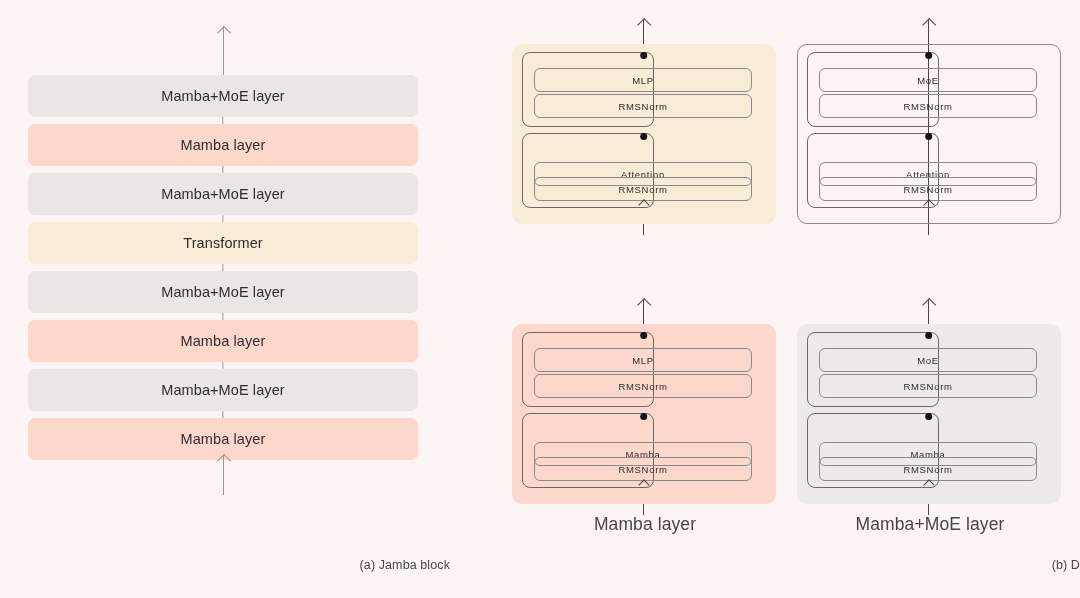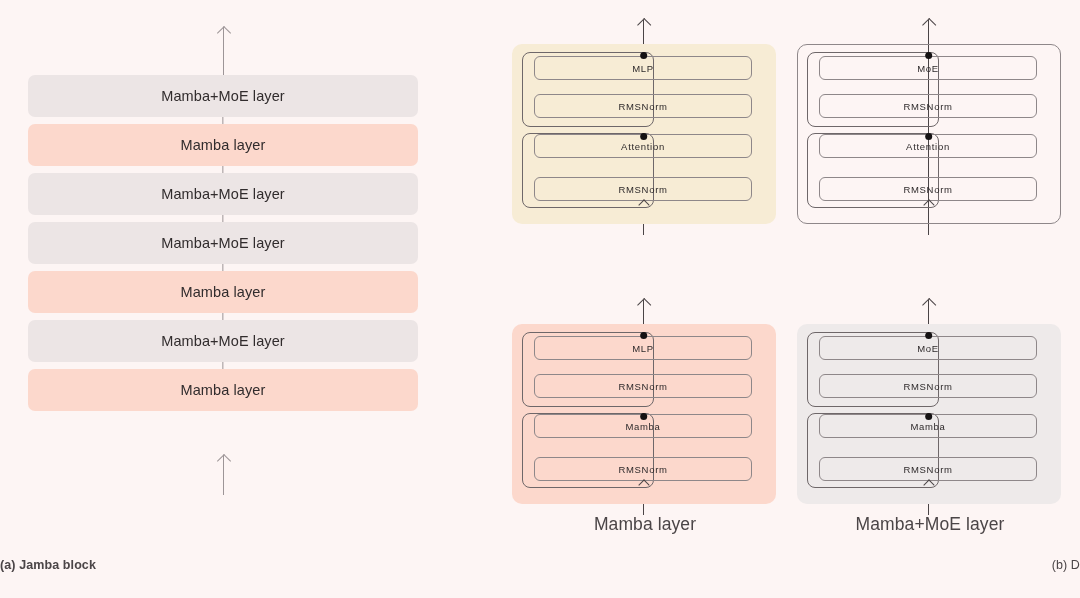--- a/index.html
+++ b/index.html
@@ -145,23 +145,23 @@
     border: 1px solid #8e8789;
     border-radius: 6px;
     box-sizing: border-box;
     display: flex;
     align-items: center;
     justify-content: center;
     font-size: 9.5px;
     letter-spacing: .7px;
     color: #2e2a2b;
   }
-  .sb1 { top: 48px;  }
+  .sb1 { top: 60px;  }
   .sb2 { top: 86px;  }
-  .sb3 { top: 126px; }
+  .sb3 { top: 154px; }
   .sb4 { top: 169px; }
 
   
   .dot {
     position: absolute;
     left: 143px;
     width: 7px; height: 7px;
     border-radius: 50%;
     background: #151213;
     transform: translateX(-2.8px);
@@ -192,21 +192,21 @@
   }
 
   
   .caption {
     position: absolute;
     bottom: 26px;
     font-size: 12.5px;
     color: #4b4547;
     letter-spacing: .1px;
   }
-  #cap-a { left: 0; width: 450px; text-align: left; font-weight: bold; }
+  #cap-a { left: 0; width: 450px; text-align: right; }
   #cap-b { left: 450px; width: 630px; text-align: center; }
 </style>
 </head>
 <body>
 
 <div id="panel-a">
 
   <div id="arrow-top" class="stack-arrow">
     <span class="ah"></span>
   </div>
@@ -215,20 +215,24 @@
     <div class="layer-box c-moe">
         <span>Mamba+MoE layer</span>
         <span class="connector"></span>
       </div>
     <div class="layer-box c-mamba">
         <span>Mamba layer</span>
         <span class="connector"></span>
       </div>
     <div class="layer-box c-moe">
         <span>Mamba+MoE layer</span>
+        <span class="connector"></span>
+      </div>
+    <div class="layer-box c-trans">
+        <span>Transformer</span>
         <span class="connector"></span>
       </div>
     <div class="layer-box c-moe">
         <span>Mamba+MoE layer</span>
         <span class="connector"></span>
       </div>
     <div class="layer-box c-mamba">
         <span>Mamba layer</span>
         <span class="connector"></span>
       </div>

